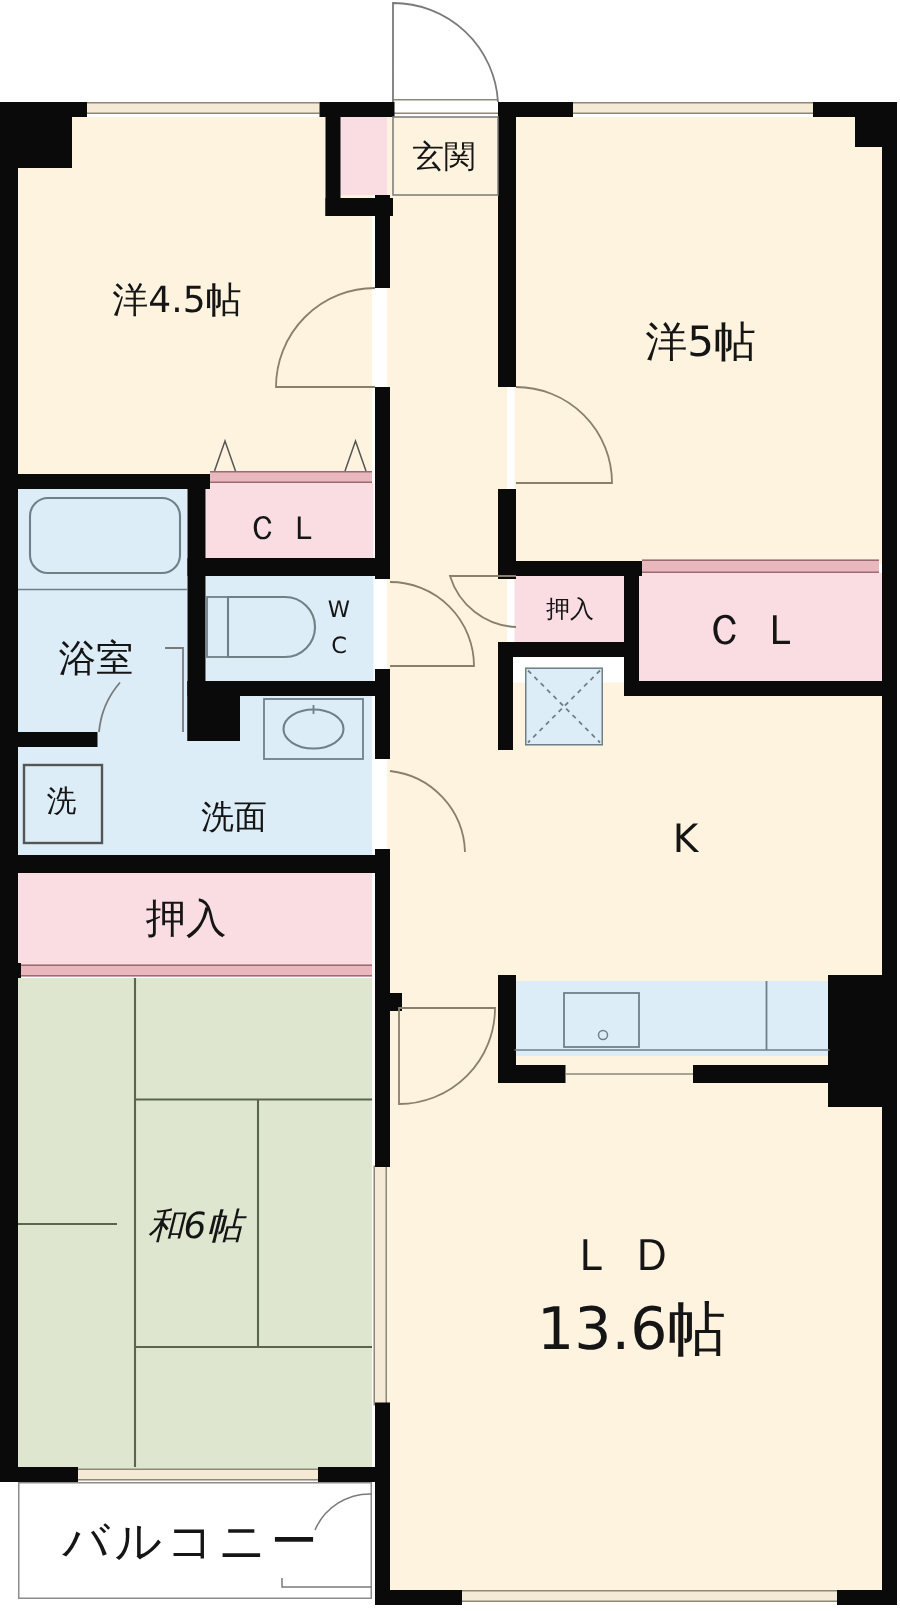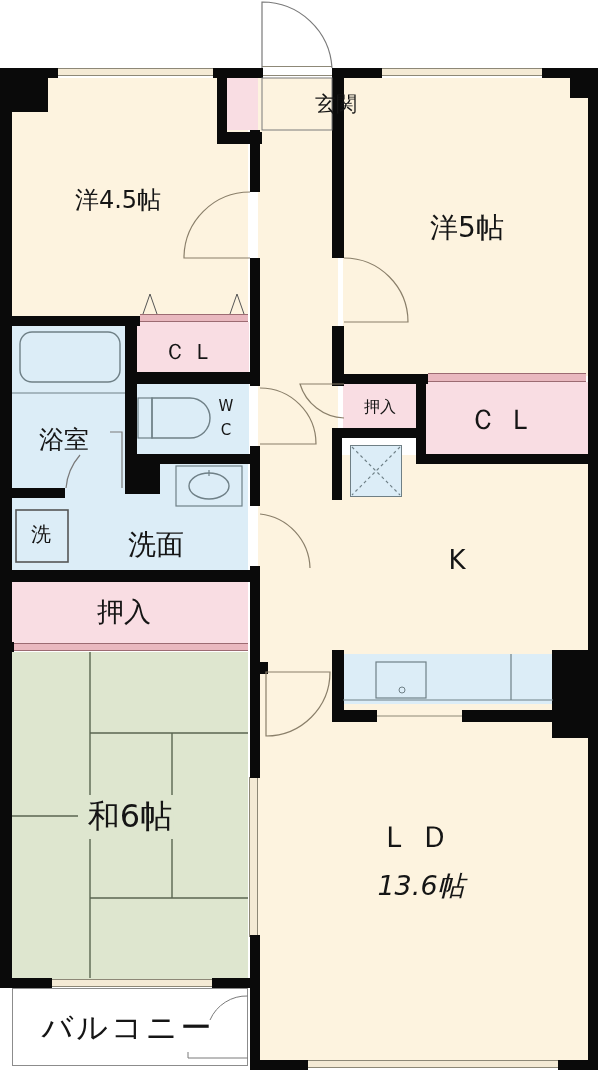--- a/index.html
+++ b/index.html
@@ -138,27 +138,27 @@
     <line x1="172" y1="733" x2="172" y2="898"></line>
     <line x1="90" y1="898" x2="248" y2="898"></line>
     <line x1="12" y1="816" x2="78" y2="816"></line>
   </g>
 
   <path d="M210 1020 A40 40 0 0 1 248 996 M188 1052 L188 1058 L248 1058" fill="none" stroke="#7a7a7a" stroke-width="1"></path>
 </svg>
 
 <div class="label" style="left:118px;top:200px;font-size:24px;">洋4.5帖</div>
 <div class="label" style="left:467px;top:228px;font-size:28px;">洋5帖</div>
-<div class="label" style="left:296px;top:104px;font-size:21px;margin-left:40px;">玄関</div>
+<div class="label" style="left:296px;top:104px;font-size:21px;">玄関</div>
 <div class="label" style="left:192px;top:352px;font-size:22px;letter-spacing:6px;">ＣＬ</div>
 <div class="label" style="left:64px;top:439px;font-size:25px;">浴室</div>
 <div class="label" style="left:226px;top:406px;font-size:15px;">W</div>
 <div class="label" style="left:226px;top:430px;font-size:15px;">C</div>
 <div class="label" style="left:41px;top:534px;font-size:20px;">洗</div>
-<div class="label" style="left:156px;top:545px;font-size:28px;">洗面</div>
+<div class="label" style="left:156px;top:545px;font-size:22px;">洗面</div>
 <div class="label" style="left:124px;top:612px;font-size:27px;">押入</div>
 <div class="label" style="left:380px;top:407px;font-size:16px;">押入</div>
 <div class="label" style="left:507px;top:420px;font-size:28px;letter-spacing:10px;">ＣＬ</div>
 <div class="label" style="left:457px;top:560px;font-size:26px;">K</div>
-<div class="label" style="left:130px;top:817px;font-size:32px;background:#dee6cf;padding:0 2px;">和6帖</div>
+<div class="label" style="left:130px;top:817px;font-size:24px;background:#dee6cf;padding:0 2px;font-style:italic;">和6帖</div>
 <div class="label" style="left:420px;top:837px;font-size:30px;letter-spacing:10px;">ＬＤ</div>
-<div class="label" style="left:421px;top:886px;font-size:27px;font-style:italic;">13.6帖</div>
+<div class="label" style="left:421px;top:886px;font-size:39px;">13.6帖</div>
 <div class="label" style="left:128px;top:1028px;font-size:31px;letter-spacing:3px;">バルコニー</div>
 
 </body></html>

